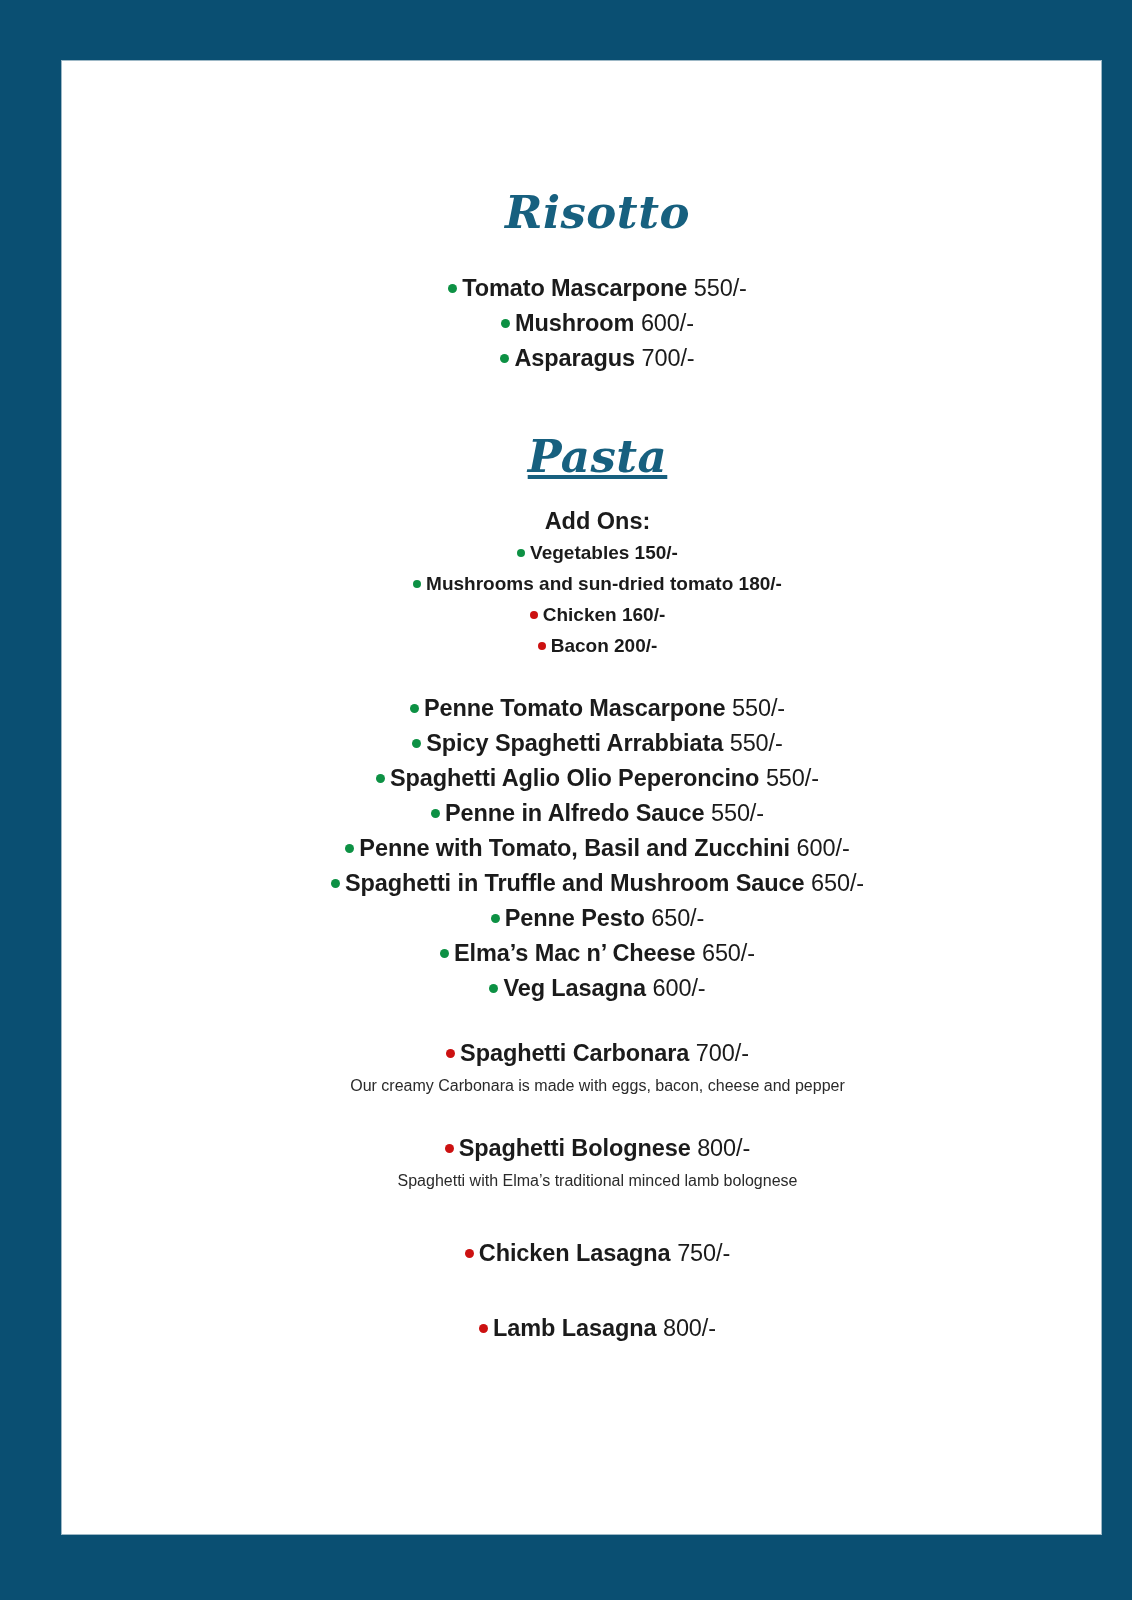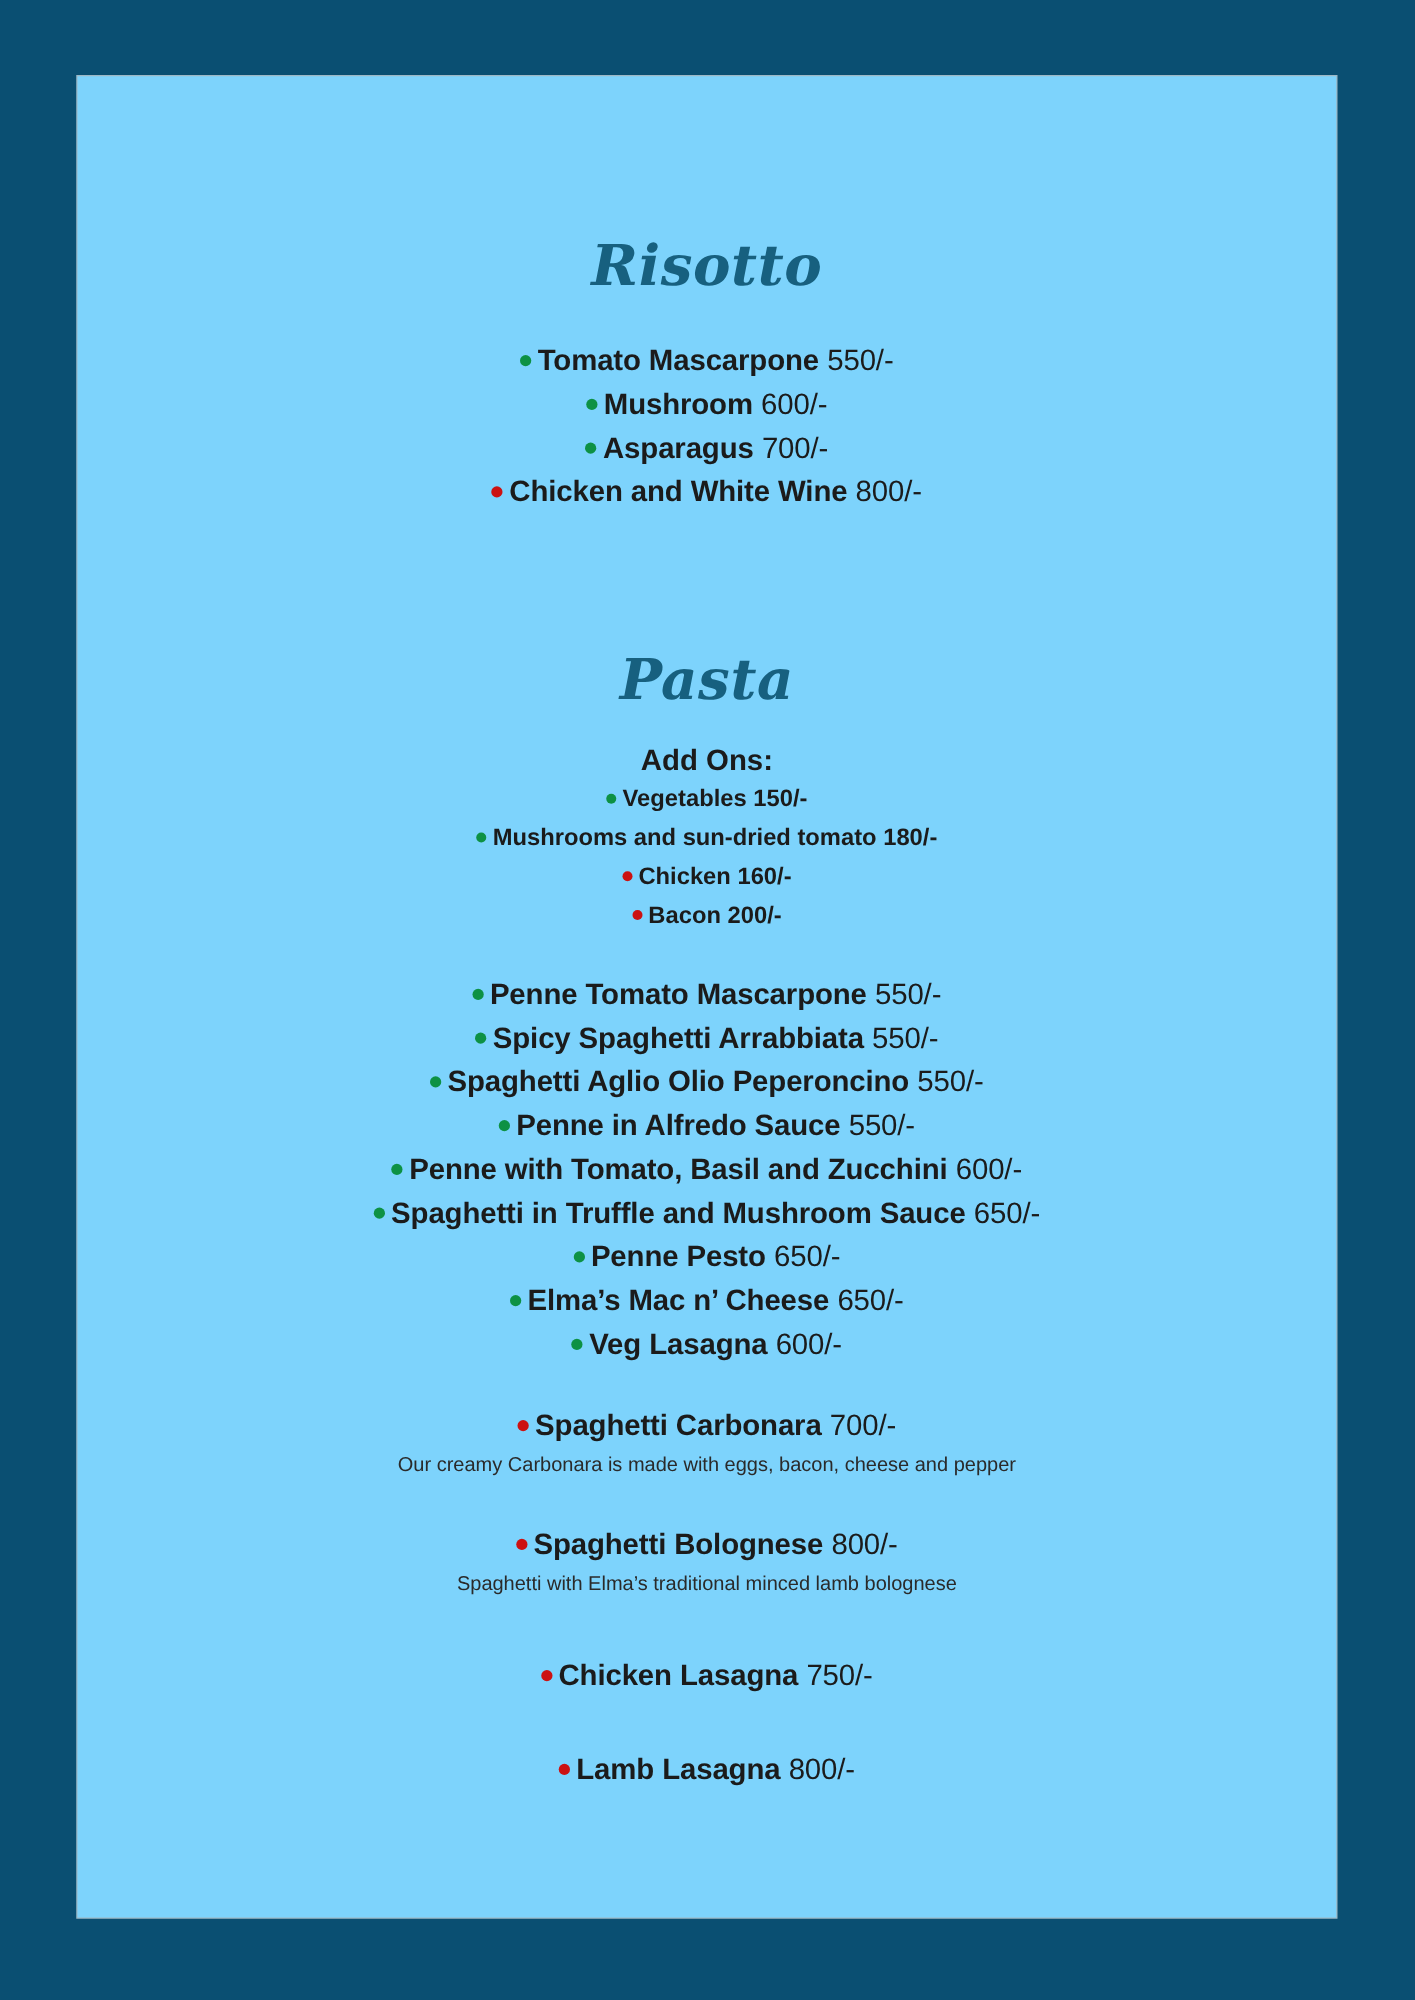--- a/index.html
+++ b/index.html
@@ -13,23 +13,24 @@
     font-family: "Liberation Sans", sans-serif;
     overflow: hidden;
   }
 
   .menu-frame {
     position: absolute;
     left: 62px;
     top: 61px;
     width: 1007px;
     height: 1473px;
-    background: #7dd3fc;
+    background: #ffffff;
     box-shadow: 0 0 0 1px rgba(255,255,255,0.6);
     overflow: hidden;
+    padding-left: 32px;
   }
 
   .menu-page {
     position: relative;
     width: 100%;
     height: 100%;
     text-align: center;
     color: #1b1b1b;
   }
 
@@ -39,21 +40,21 @@
     font-style: italic;
     font-weight: bold;
     font-size: 45px;
     line-height: 1;
     color: #17607f;
     letter-spacing: 0.5px;
     margin: 0;
   }
 
   #risotto-heading { margin-top: 129px; }
-  #pasta-heading   { margin-top: 110px; }
+  #pasta-heading   { margin-top: 58px; text-decoration: underline; }
 
   
   .item-list {
     list-style: none;
     margin: 0;
     padding: 0;
   }
 
   .menu-item {
     font-size: 23.5px;
@@ -132,23 +133,20 @@
     <ul class="item-list" id="risotto-list">
       <li class="menu-item">
         <span class="dot veg"></span><span class="name">Tomato Mascarpone</span> <span class="price">550/-</span>
       </li>
       <li class="menu-item">
         <span class="dot veg"></span><span class="name">Mushroom</span> <span class="price">600/-</span>
       </li>
       <li class="menu-item">
         <span class="dot veg"></span><span class="name">Asparagus</span> <span class="price">700/-</span>
       </li>
-      <li class="menu-item">
-        <span class="dot nonveg"></span><span class="name">Chicken and White Wine</span> <span class="price">800/-</span>
-      </li>
     </ul>
 
     <h1 class="section-heading" id="pasta-heading">Pasta</h1>
 
     <div class="addons-title">Add Ons:</div>
 
     <ul class="item-list">
       <li class="addon-item">
         <span class="dot veg"></span><span>Vegetables 150/-</span>
       </li>

